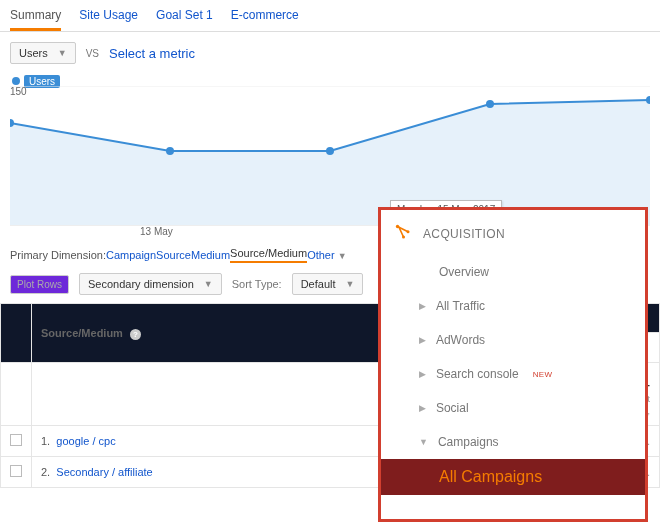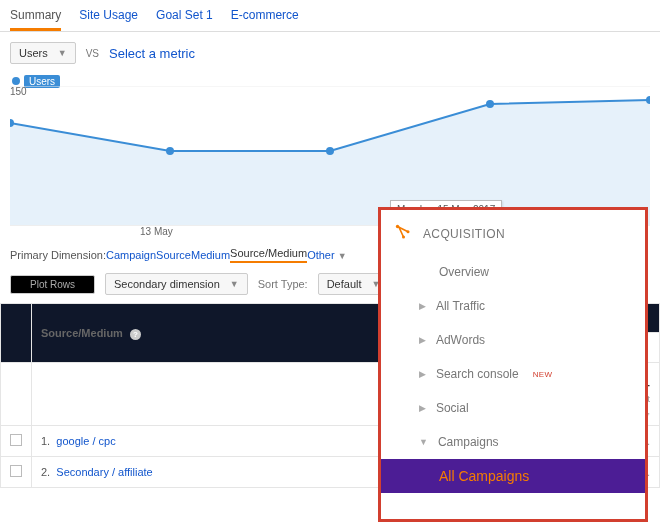--- a/index.html
+++ b/index.html
@@ -71,21 +71,21 @@
     color: #555;
     display: flex;
     gap: 0;
     align-items: center;
   }
   .prim-dim .link { color: #1155cc; cursor: pointer; }
   .prim-dim .active-dim { color: #333; border-bottom: 2px solid #f57c00; padding-bottom: 2px; }
   .dim-caret { font-size: 9px; color: #888; }
   .controls-row { display: flex; gap: 10px; padding: 2px 10px 8px 10px; align-items: center; font-size: 11px; }
   .plot-rows {
-    border: 1px solid #ccc; color: #aaa; padding: 3px 19px; border-radius: 2px; font-size: 10px; background:#000000;
+    border: 1px solid #ccc; color: #aaa; padding: 3px 6px; border-radius: 2px; font-size: 10px; background:#6d28d9;
   }
   .table { width: 100%; border-collapse: collapse; font-size: 11px; color: #555; }
   .table th, .table td { border: 1px solid #e5e5e5; padding: 8px 9px; vertical-align: middle; }
   .th-group { background: #0f172a; text-align: left; font-weight: bold; color: #666; }
   .th-sub { background: #fff; text-align: left; color: #666; font-weight: normal; }
   .summary-cell { text-align: right; }
   .big-num { font-size: 20px; color: #333; display: block; }
   .sub-num { font-size: 9px; color: #999; display: block; line-height: 1.3; }
   .row-link { color: #1155cc; text-decoration: none; }
   .num-cell { text-align: right; }
@@ -115,23 +115,23 @@
     display: flex; align-items: center; gap: 10px;
     padding: 10px 14px 10px 38px;
     font-size: 12px; color: #777;
     cursor: pointer;
   }
   .nav-item .tri { color: #aaa; font-size: 9px; }
   .nav-item.no-tri { padding-left: 58px; }
   .nav-item .new-badge { color: #d23f2f; font-size: 8px; margin-left: 4px; letter-spacing: .05em; }
   .nav-sub {
     padding: 9px 14px 9px 58px;
-    font-size: 14px;
+    font-size: 16px;
     color: #f57c00;
-    background: #4c1d95;
+    background: #7f1d1d;
     cursor: pointer;
   }
 </style>
 </head>
 <body>
 
 <div class="tabs">
   <div class="tab active">Summary</div>
   <div class="tab">Site Usage</div>
   <div class="tab">Goal Set 1</div>

